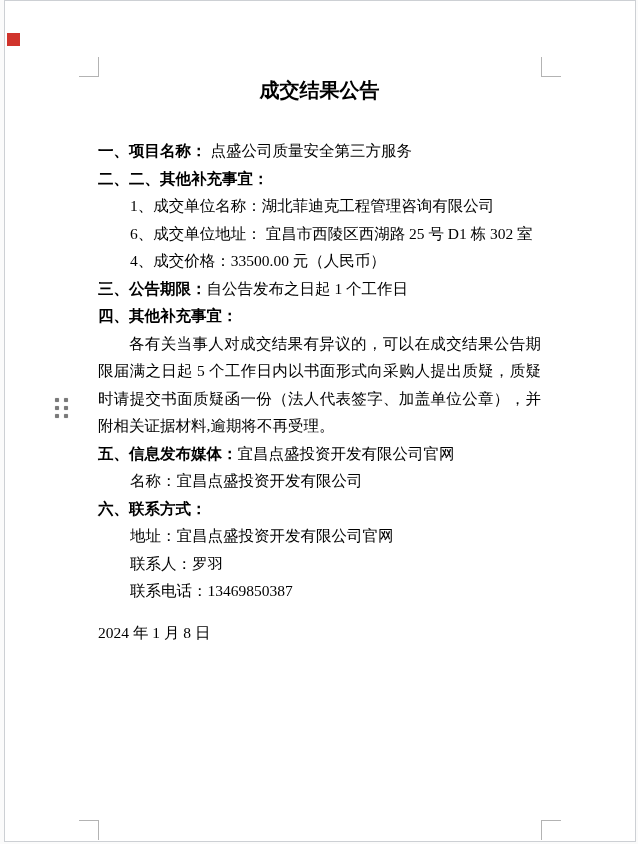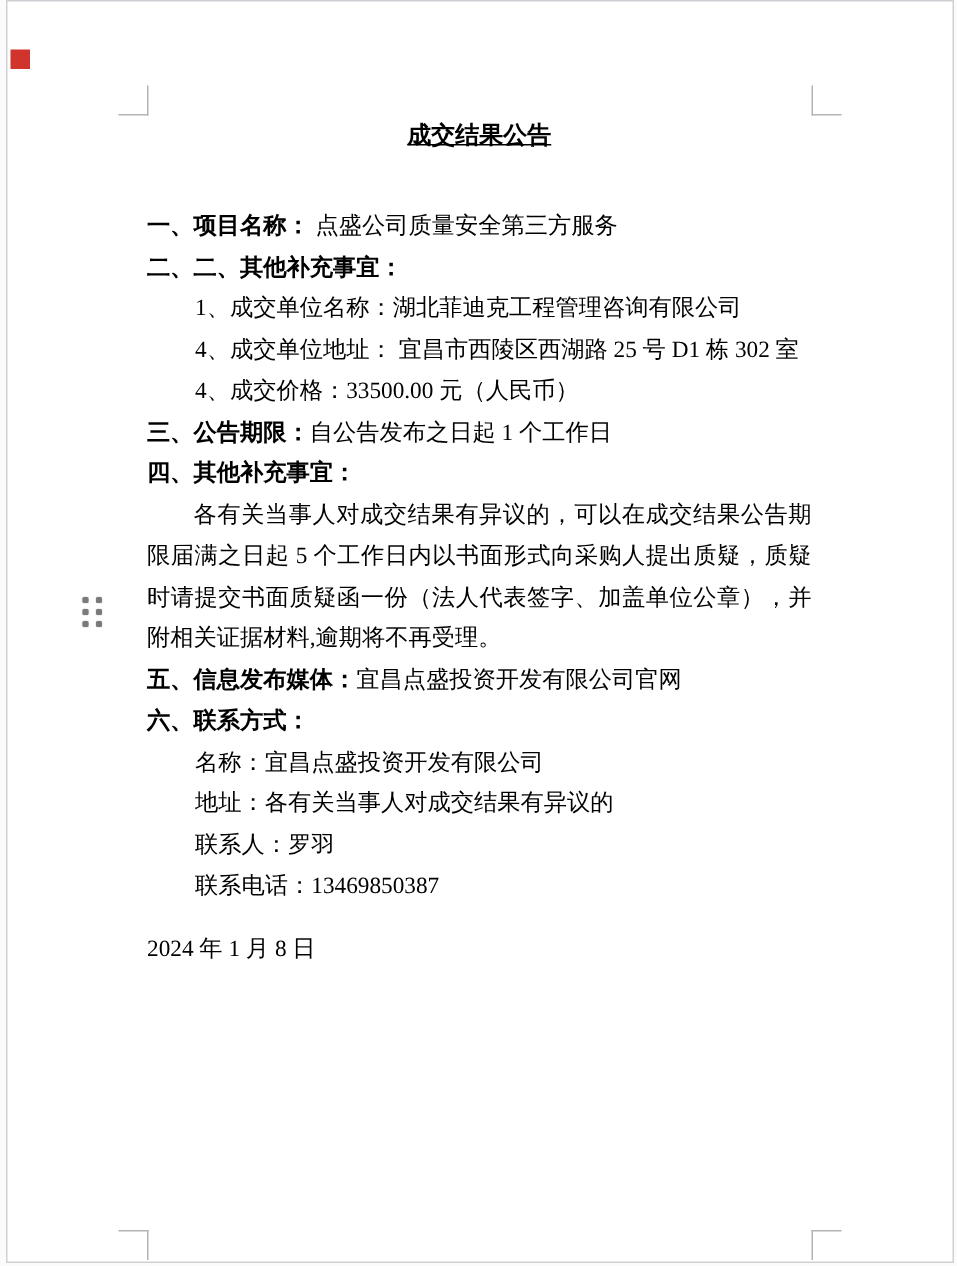--- a/index.html
+++ b/index.html
@@ -52,24 +52,23 @@
     position: absolute;
     left: 98px; top: 77px;
     width: 443px;
     color: #000;
     font-size: 15.5px;
     line-height: 27.5px;
   }
   .doc-title {
     text-align: center;
     font-weight: bold;
-    font-size: 16px;
+    font-size: 20px;
     height: 27.5px;
     margin-bottom: 32.5px;
-    text-decoration: underline;
   }
   .line { white-space: nowrap; }
   .b { font-weight: bold; }
   .indent { padding-left: 32px; }
   .para {
     text-align: justify;
     text-indent: 2em;
     white-space: normal;
   }
   .date-line {
@@ -100,33 +99,33 @@
 
 <div class="content">
 
   <div class="doc-title">成交结果公告</div>
 
   <div class="line"><span class="b">一、项目名称：</span><span> 点盛公司质量安全第三方服务</span></div>
 
   <div class="line b">二、二、其他补充事宜：</div>
 
   <div class="line indent">1、成交单位名称：湖北菲迪克工程管理咨询有限公司</div>
-  <div class="line indent">4、成交单位地址： 宜昌市西陵区西湖路 25 号 D1 栋 302 室</div>
+  <div class="line indent">6、成交单位地址： 宜昌市西陵区西湖路 25 号 D1 栋 302 室</div>
   <div class="line indent">4、成交价格：33500.00 元（人民币）</div>
 
   <div class="line"><span class="b">三、公告期限：</span><span>自公告发布之日起 1 个工作日</span></div>
 
   <div class="line b">四、其他补充事宜：</div>
 
   <div class="para">各有关当事人对成交结果有异议的，可以在成交结果公告期限届满之日起 5 个工作日内以书面形式向采购人提出质疑，质疑时请提交书面质疑函一份（法人代表签字、加盖单位公章），并附相关证据材料,逾期将不再受理。</div>
 
   <div class="line"><span class="b">五、信息发布媒体：</span><span>宜昌点盛投资开发有限公司官网</span></div>
 
+  <div class="line indent">名称：宜昌点盛投资开发有限公司</div>
+
   <div class="line b">六、联系方式：</div>
-
-  <div class="line indent">名称：宜昌点盛投资开发有限公司</div>
-  <div class="line indent">地址：各有关当事人对成交结果有异议的</div>
+  <div class="line indent">地址：宜昌点盛投资开发有限公司官网</div>
   <div class="line indent">联系人：罗羽</div>
   <div class="line indent">联系电话：13469850387</div>
 
   <div class="date-line">2024 年 1 月 8 日</div>
 
 </div>
 
 </body></html>

